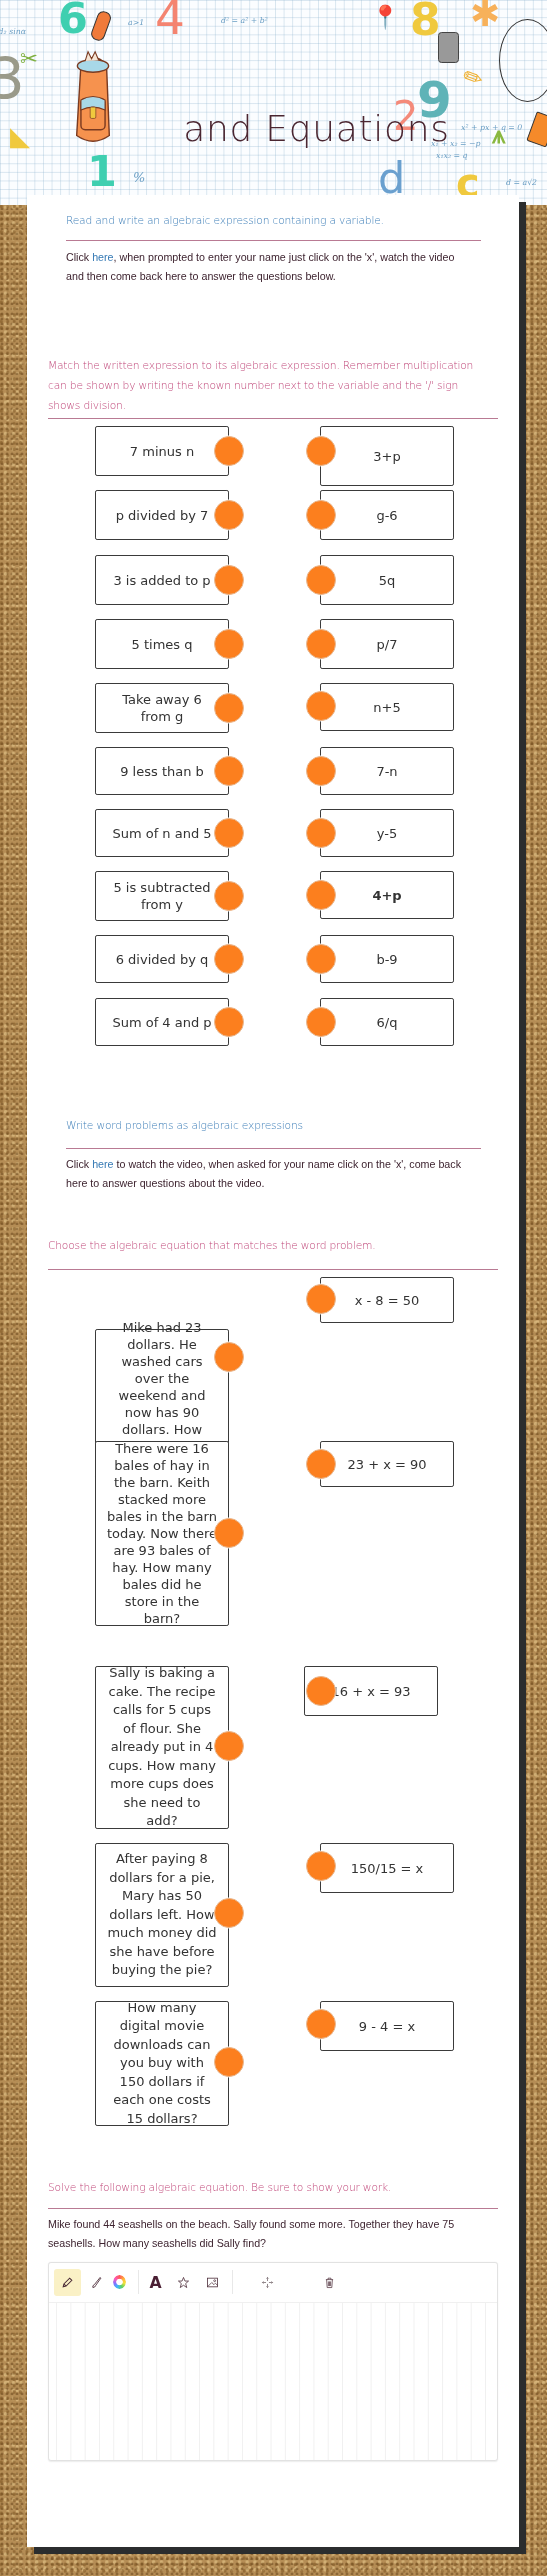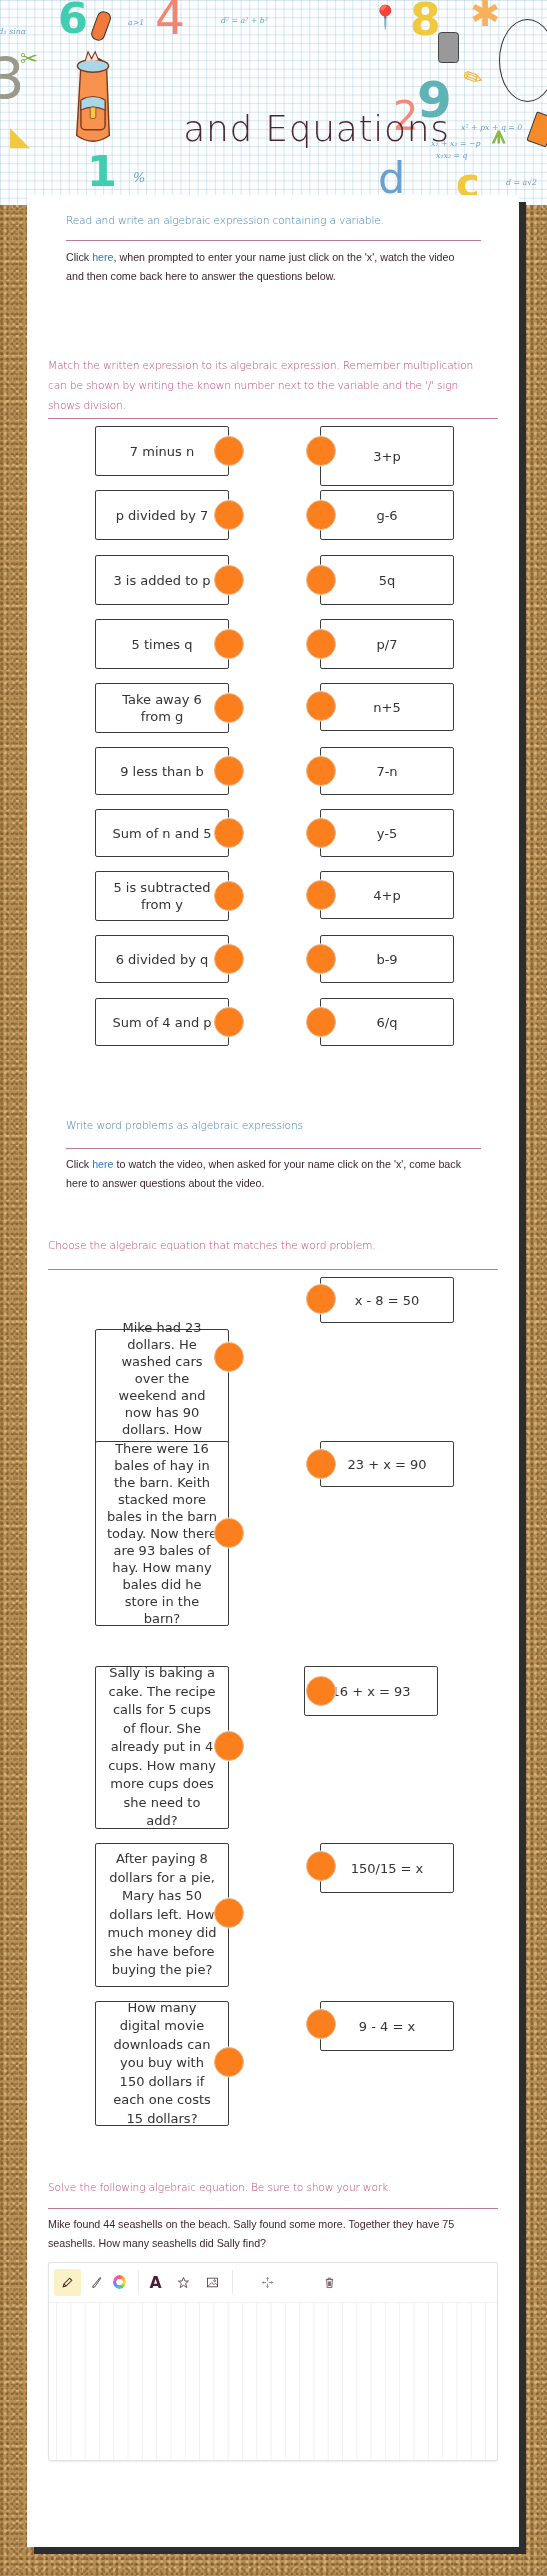--- a/index.html
+++ b/index.html
@@ -209,21 +209,21 @@
   <div class="mbox" style="left:320px;top:747px;height:48px;">7-n</div>
   <div class="dot" style="left:306px;top:756px;"></div>
 
   <div class="mbox" style="left:95px;top:809px;height:48px;">Sum of n and 5</div>
   <div class="dot" style="left:214px;top:818px;"></div>
   <div class="mbox" style="left:320px;top:809px;height:48px;">y-5</div>
   <div class="dot" style="left:306px;top:818px;"></div>
 
   <div class="mbox" style="left:95px;top:871px;height:50px;">5 is subtracted from y</div>
   <div class="dot" style="left:214px;top:881px;"></div>
-  <div class="mbox" style="left:320px;top:871px;height:48px;">4+p</div>
+  <div class="mbox" style="left:320px;top:871px;height:48px;font-weight:bold;">4+p</div>
   <div class="dot" style="left:306px;top:880px;"></div>
 
   <div class="mbox" style="left:95px;top:935px;height:48px;">6 divided by q</div>
   <div class="dot" style="left:214px;top:944px;"></div>
   <div class="mbox" style="left:320px;top:935px;height:48px;">b-9</div>
   <div class="dot" style="left:306px;top:944px;"></div>
 
   <div class="mbox" style="left:95px;top:998px;height:48px;">Sum of 4 and p</div>
   <div class="dot" style="left:214px;top:1007px;"></div>
   <div class="mbox" style="left:320px;top:998px;height:48px;">6/q</div>

